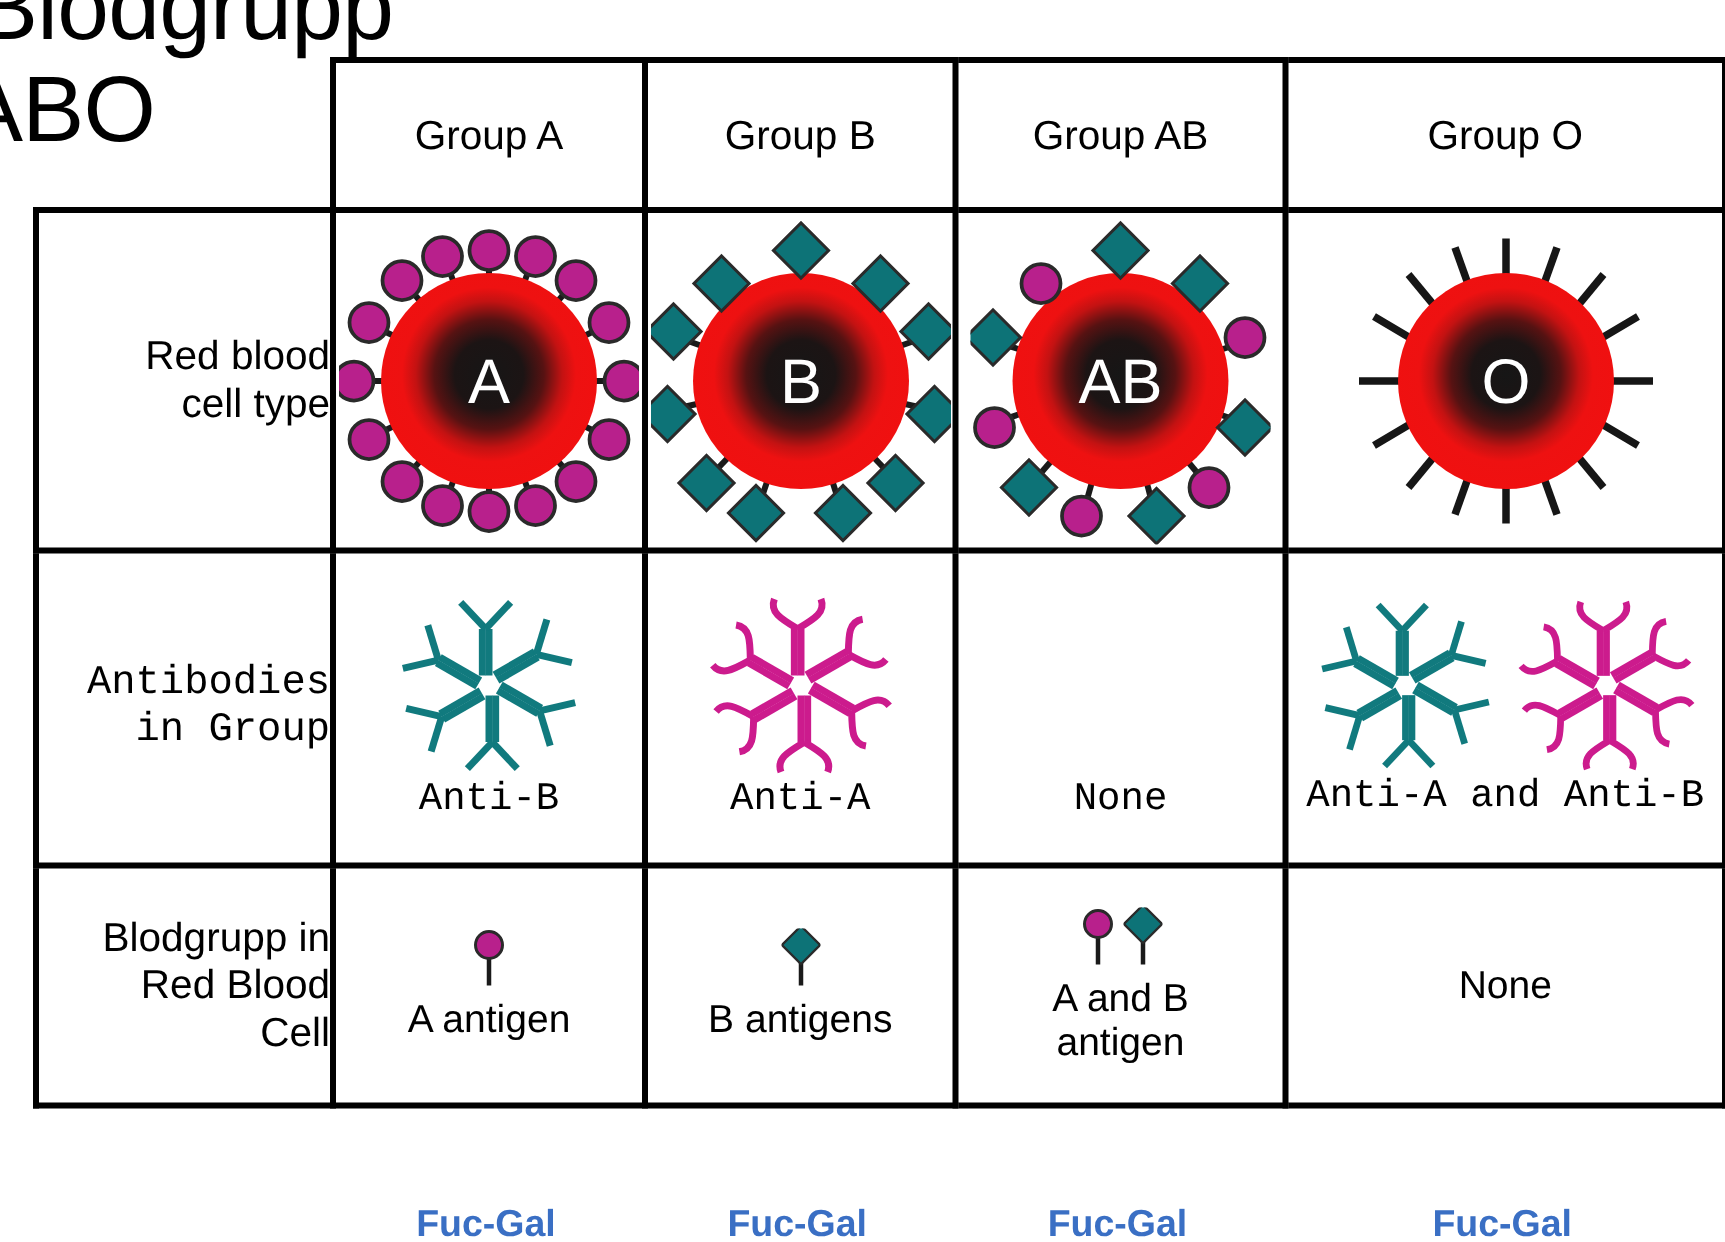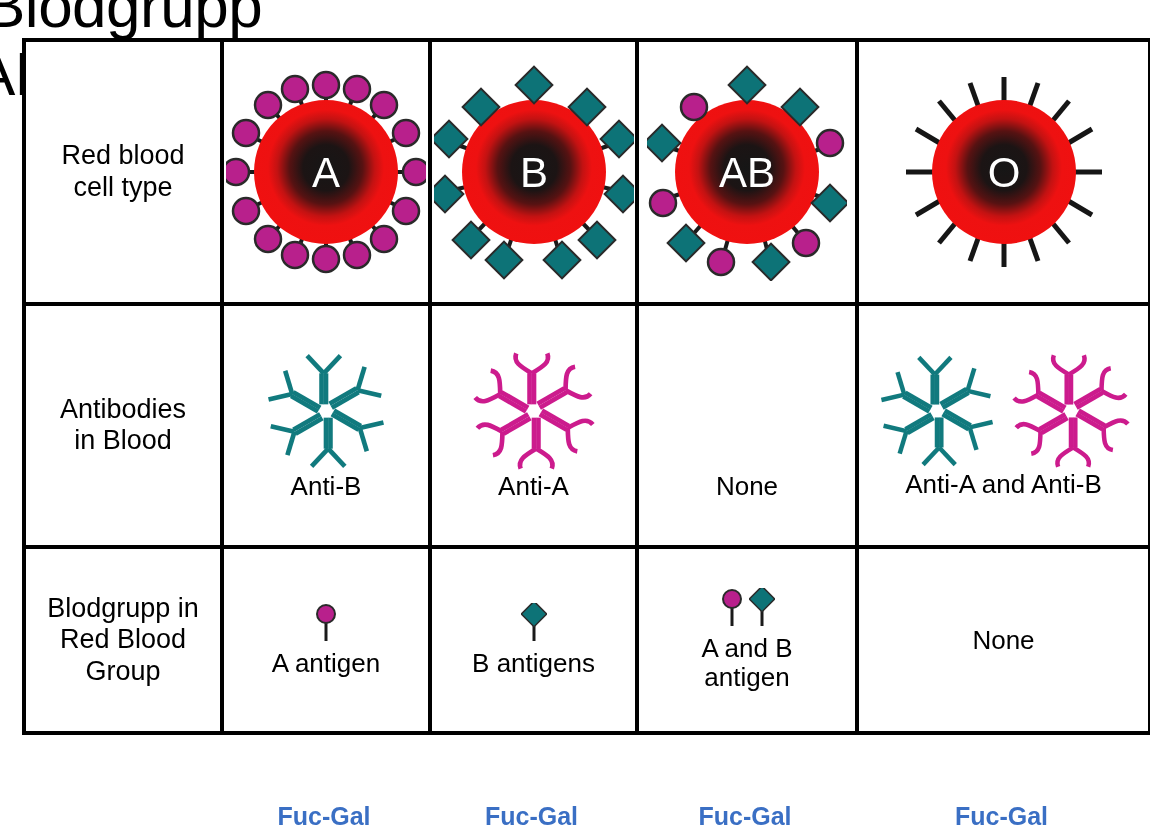--- a/index.html
+++ b/index.html
@@ -48,26 +48,26 @@
   th.grp-head {
     height: 100px;
     font-size: 27px;
     color: #000;
     text-align: center;
   }
 
   td.rowlabel {
     font-size: 27px;
     color: #000;
-    text-align: center;
+    text-align: right;
     padding-left: 16px;
     line-height: 1.16;
   }
   .r1 { height: 227px; }
-  .r2 { height: 210px; }
+  .r2 { height: 210px; font-family: Liberation Mono, monospace; }
   .r3 { height: 160px; }
 
   td.cellbox { text-align: center; }
 
   .stack { display: flex; flex-direction: column; align-items: center; justify-content: center; height: 100%; }
   .cap {
     font-size: 26px; color: #000; line-height: 1.12;
   }
 
   
@@ -110,20 +110,27 @@
   <table id="bloodtable">
     <colgroup>
       <col class="col-lab">
         <col class="col-a">
         <col class="col-b">
         <col class="col-ab">
         <col class="col-o">
     </colgroup>
 
     <tbody>
+        <tr>
+      <th class="corner-blank"></th>
+      <th class="grp-head">Group A</th>
+      <th class="grp-head">Group B</th>
+      <th class="grp-head">Group AB</th>
+      <th class="grp-head">Group O</th>
+    </tr>
 
     <tr class="r1">
       <td class="rowlabel">
         <div>Red blood</div>
         <div>cell type</div>
       </td>
 
       <td class="cellbox">
         <div class="rbc-wrap">
           <svg class="rbc" width="200" height="218" viewBox="0 0 200 218">
@@ -305,21 +312,21 @@
             <circle cx="100" cy="109" r="72" fill="url(#gradO)"></circle>
             <text x="100" y="109" fill="#ffffff" font-family="Liberation Sans, sans-serif" font-size="42" text-anchor="middle" dominant-baseline="central">O</text>
           </svg>
         </div>
       </td>
     </tr>
 
     <tr class="r2">
       <td class="rowlabel">
         <div>Antibodies</div>
-        <div>in Blood</div>
+        <div>in Group</div>
       </td>
 
       <td class="cellbox">
         <div class="stack">
           <div class="ab-row">
             <svg width="138" height="122" viewBox="0 0 120 110">
               <g stroke="#117a7e" stroke-width="4.2" fill="none" stroke-linecap="butt">
                 <g transform="translate(60,55)">
                   <g>
                         <line x1="0" y1="-6" x2="0" y2="-34"></line>
@@ -512,21 +519,21 @@
           </div>
           <div class="cap">Anti-A and Anti-B</div>
         </div>
       </td>
     </tr>
 
     <tr class="r3">
       <td class="rowlabel">
         <div>Blodgrupp in</div>
         <div>Red Blood</div>
-        <div>Group</div>
+        <div>Cell</div>
       </td>
 
       <td class="cellbox">
         <div class="stack">
           <div class="antigen-icons">
             <svg width="26" height="42" viewBox="0 0 26 42">
               <line x1="13" y1="14" x2="13" y2="38" stroke="#1a1a1a" stroke-width="3"></line>
               <circle cx="13" cy="11" r="9" fill="#b8208c" stroke="#2a2a2a" stroke-width="2"></circle>
             </svg>
           </div>

